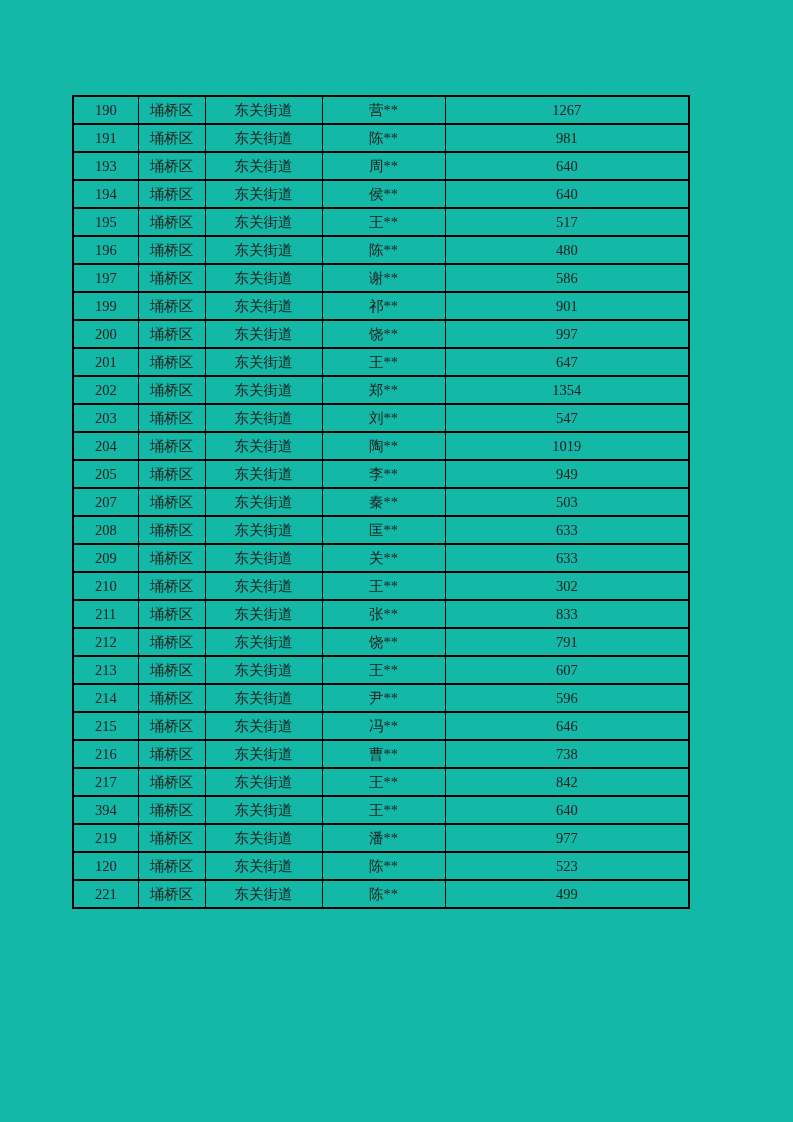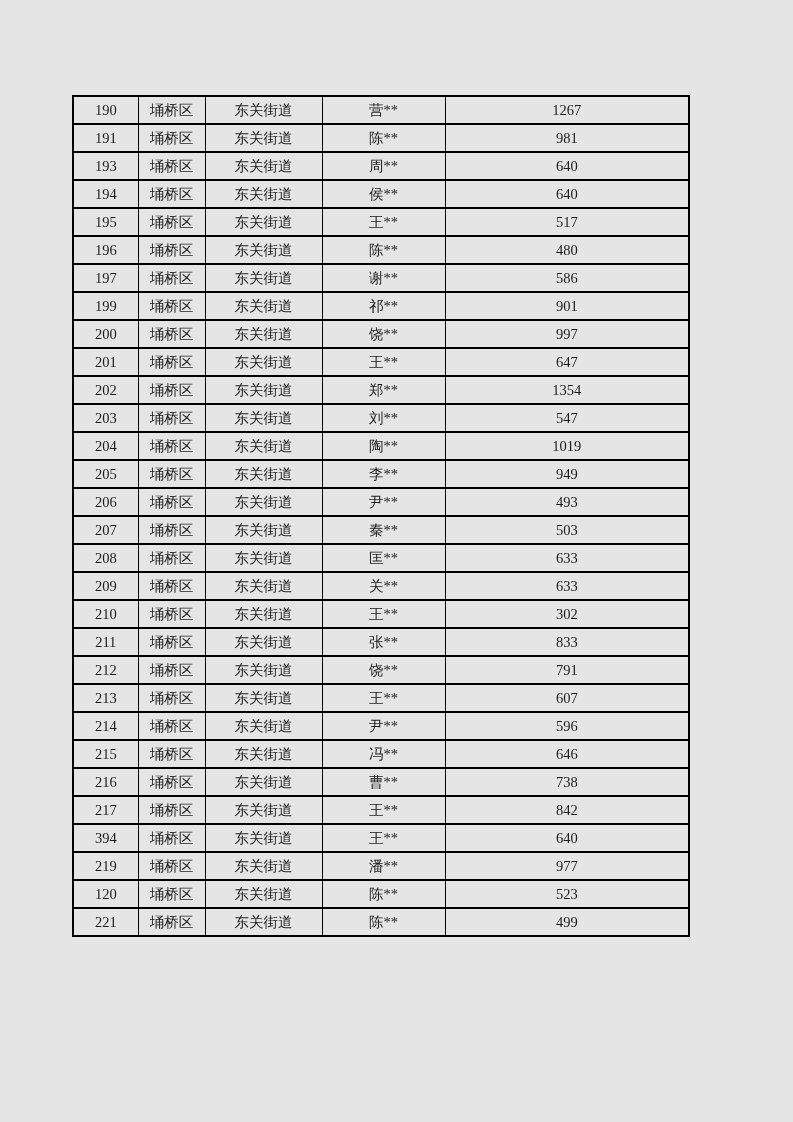--- a/index.html
+++ b/index.html
@@ -14,21 +14,21 @@
     font-family: "Liberation Serif", "DejaVu Serif", serif;
     color: #1c1c1c;
     overflow: hidden;
   }
   .page {
     position: absolute;
     left: 0;
     top: 0;
     width: 793px;
     height: 1122px;
-    background: #e5e5e5;
+    background: #14b8a6;
   }
   table.records {
     position: absolute;
     left: 72px;
     top: 95px;
     width: 616px;
     border-collapse: collapse;
     table-layout: fixed;
     border: 2px solid #000000;
   }
@@ -158,27 +158,20 @@
           <td>1019</td>
         </tr>
         <tr>
           <td>205</td>
           <td>埇桥区</td>
           <td>东关街道</td>
           <td>李**</td>
           <td>949</td>
         </tr>
         <tr>
-          <td>206</td>
-          <td>埇桥区</td>
-          <td>东关街道</td>
-          <td>尹**</td>
-          <td>493</td>
-        </tr>
-        <tr>
           <td>207</td>
           <td>埇桥区</td>
           <td>东关街道</td>
           <td>秦**</td>
           <td>503</td>
         </tr>
         <tr>
           <td>208</td>
           <td>埇桥区</td>
           <td>东关街道</td>

